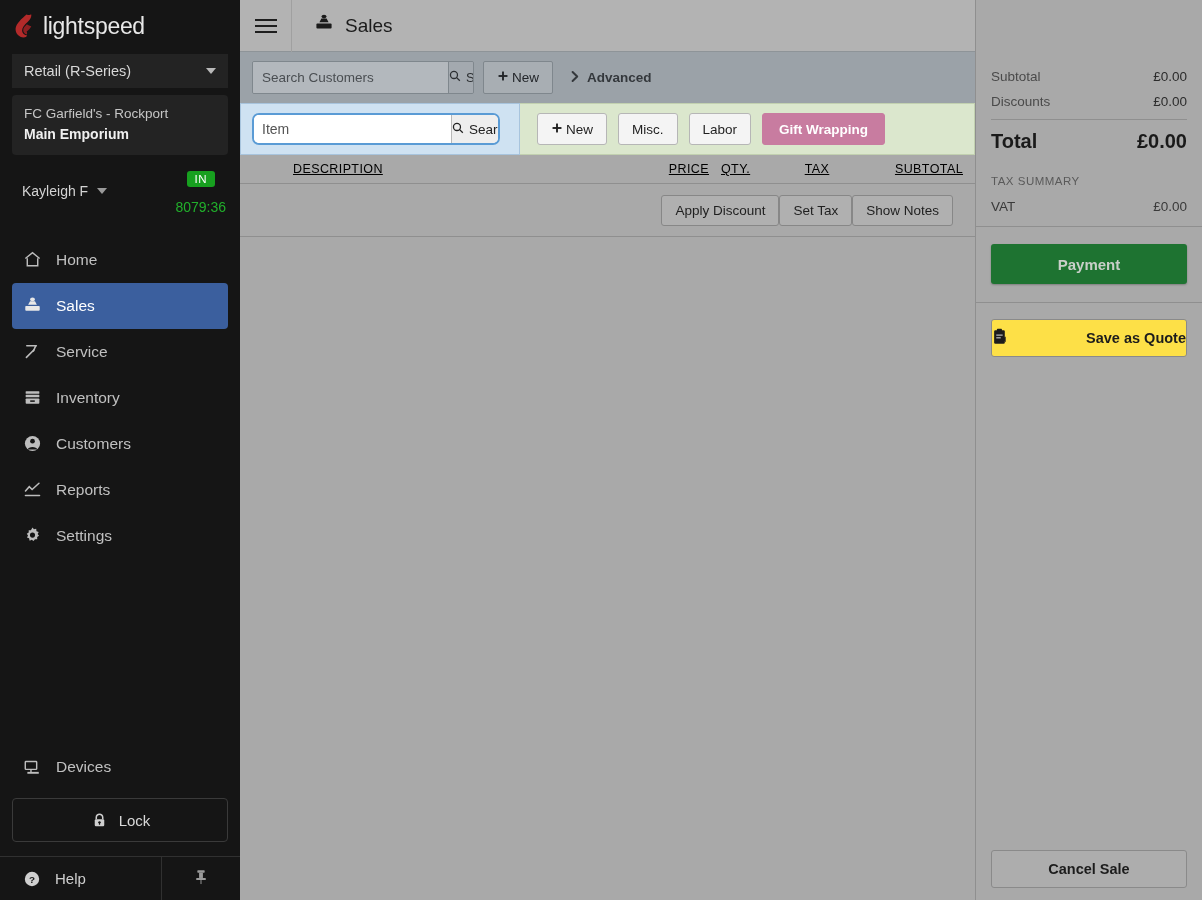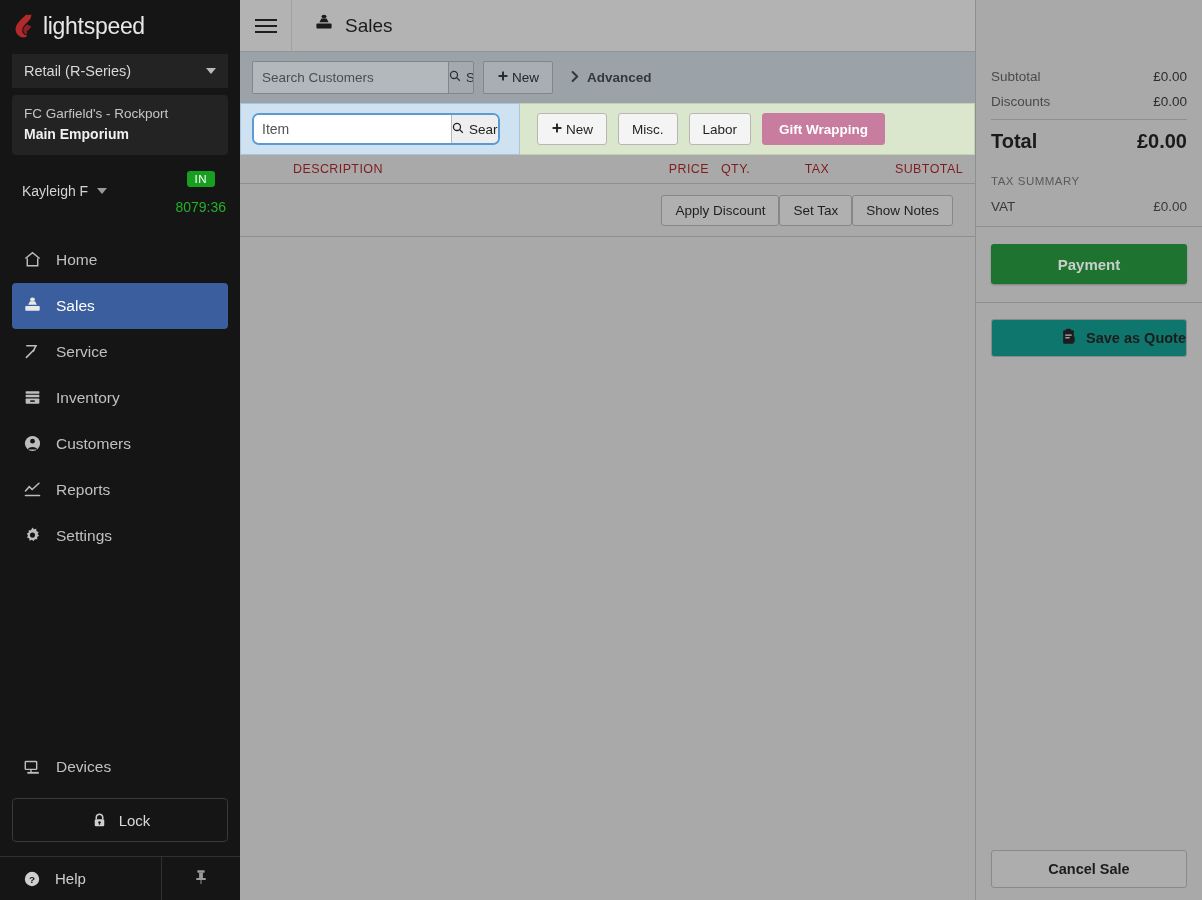--- a/index.html
+++ b/index.html
@@ -186,21 +186,21 @@
     padding: 0 13px; font-size: 13.5px; color: #1f1f1f; cursor: pointer;
   }
   .ib.gift {
     background: #c87ca0; border-color: #c87ca0; color: #ffffff;
     font-weight: 600; padding: 0 16px;
   }
 
   .table-head {
     height: 29px; background: #a9a9a9; border-bottom: 1px solid #8f8f8f;
     display: flex; align-items: center; font-size: 12.5px;
-    letter-spacing: 0.4px; color: #7f1d1d; flex: 0 0 29px;
+    letter-spacing: 0.4px; color: #000000; flex: 0 0 29px; text-decoration: underline;
   }
   .th-desc { padding-left: 53px; flex: 1 1 auto; }
   .th-price { width: 64px; text-align: right; }
   .th-qty { width: 60px; padding-left: 12px; }
   .th-tax { width: 96px; text-align: center; }
   .th-sub { width: 110px; text-align: right; padding-right: 12px; }
 
   .line-actions {
     height: 53px; display: flex; align-items: center; justify-content: flex-end;
     gap: 0; padding-right: 22px; border-bottom: 1px solid #8f8f8f;
@@ -241,23 +241,23 @@
   .panel-div { height: 1px; background: #8f8f8f; }
   .pay-wrap { padding: 17px 15px 18px 15px; }
   .pay-btn {
     height: 40px; background: #1e7331; border-radius: 3px;
     display: flex; align-items: center; justify-content: center;
     color: #c9cfc9; font-size: 15px; font-weight: 700; cursor: pointer;
     box-shadow: 0 1px 2px rgba(0,0,0,0.25);
   }
   .quote-wrap { padding: 16px 15px 0 15px; }
   .quote-btn {
-    height: 38px; background: #0f766e; border: 1px solid #8a8a8a;
+    height: 38px; background: #fde047; border: 1px solid #8a8a8a;
     border-radius: 3px; display: flex; align-items: center;
-    justify-content: flex-end; gap: 9px; font-size: 14.5px; color: #1c1c1c;
+    justify-content: space-between; gap: 9px; font-size: 14.5px; color: #1c1c1c;
     font-weight: 600; cursor: pointer;
   }
   .r-spacer { flex: 1 1 auto; }
   .cancel-wrap { padding: 0 15px 12px 15px; }
   .cancel-btn {
     height: 38px; background: #adadad; border: 1px solid #8a8a8a;
     border-radius: 3px; display: flex; align-items: center;
     justify-content: center; font-size: 14.5px; color: #1c1c1c;
     font-weight: 600; cursor: pointer;
   }

